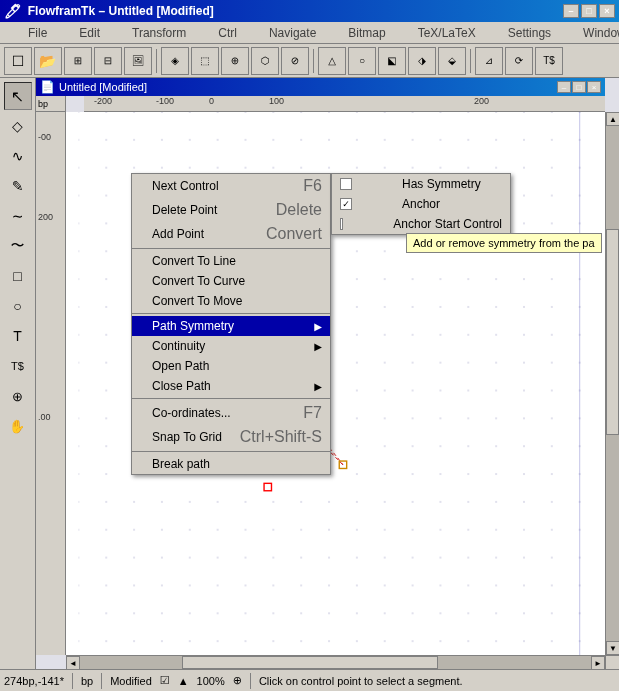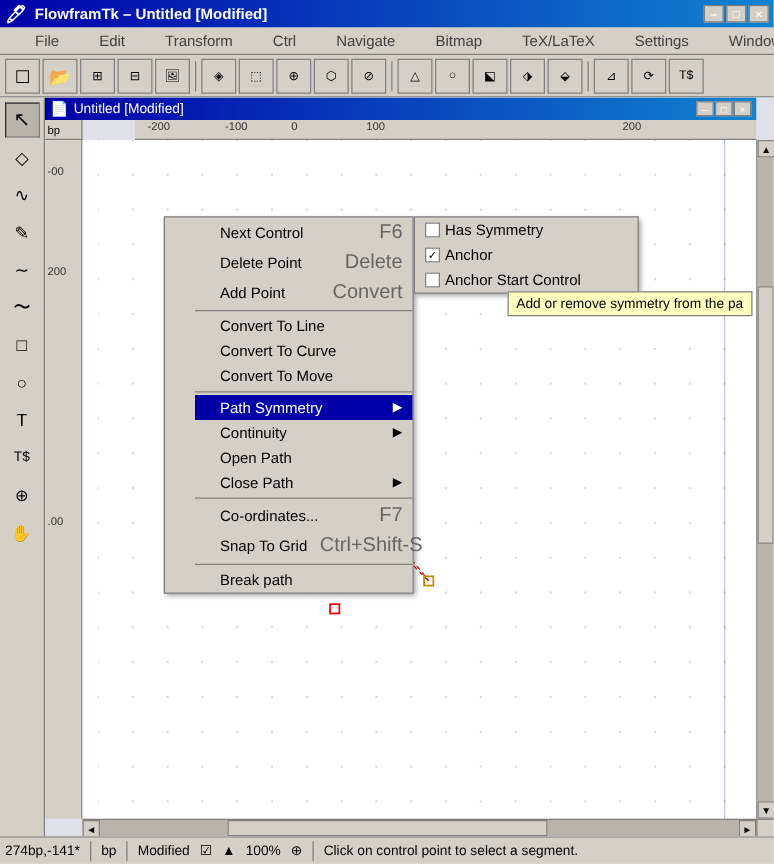--- a/index.html
+++ b/index.html
@@ -110,21 +110,21 @@
       font-size: 11px;
     }
     #doc-title-btns { display: flex; gap: 1px; }
     .doc-btn { width: 14px; height: 12px; background: #d4d0c8; border: 1px solid #808080; font-size: 8px; display: flex; align-items: center; justify-content: center; cursor: pointer; }
 
     
     #h-ruler {
       height: 16px;
       background: #d4d0c8;
       border-bottom: 1px solid #808080;
-      margin-left: 42px;
+      margin-left: 18px;
       position: relative;
       overflow: hidden;
     }
     #v-ruler {
       width: 30px;
       background: #d4d0c8;
       border-right: 1px solid #808080;
       position: absolute;
       top: 34px; left: 0; bottom: 0;
     }
@@ -142,21 +142,20 @@
     #ctx-menu {
       position: absolute;
       top: 95px;
       left: 95px;
       background: #d4d0c8;
       border: 1px solid #808080;
       box-shadow: 2px 2px 4px rgba(0,0,0,0.4);
       width: 200px;
       z-index: 100;
       font-size: 12px;
-      padding-left: 24px;
     }
     .ctx-item {
       padding: 3px 8px 3px 20px;
       cursor: pointer;
       display: flex;
       justify-content: space-between;
       align-items: center;
       white-space: nowrap;
       color: black;
     }
@@ -248,20 +247,21 @@
       text-align: center;
       line-height: 10px;
     }
     .ctx-check-item {
       padding: 3px 8px 3px 8px;
       cursor: pointer;
       display: flex;
       align-items: center;
       white-space: nowrap;
       color: black;
+      gap: 46px;
     }
   </style>
 </head>
 <body>
 
 <div id="title-bar">
   <div style="display:flex;align-items:center;gap:6px;">
     <span style="font-size:14px;">🖊</span>
     <span>FlowframTk – Untitled [Modified]</span>
   </div>

